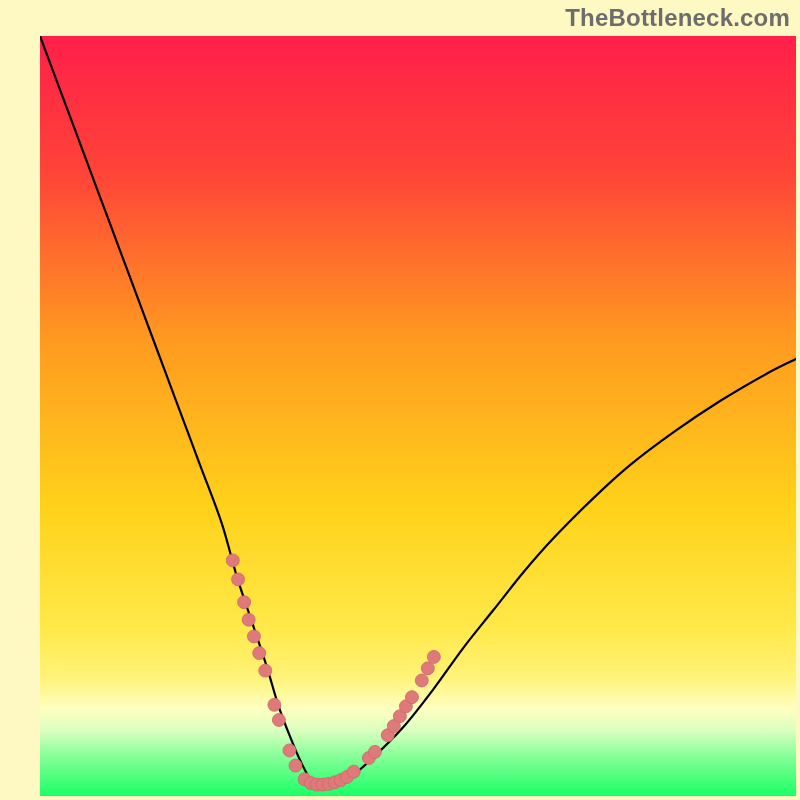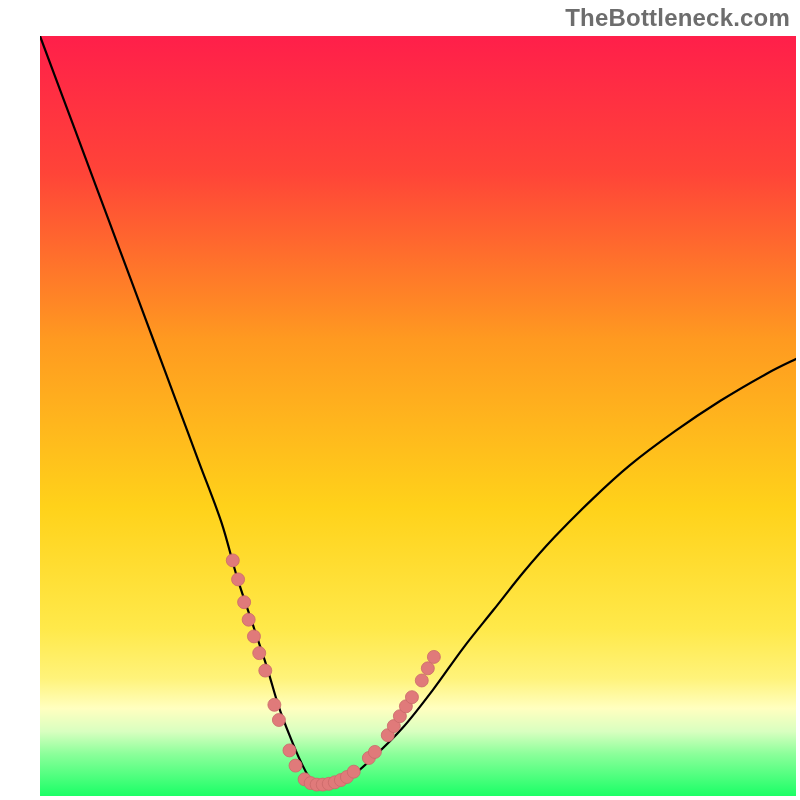--- a/index.html
+++ b/index.html
@@ -8,21 +8,21 @@
     width: 800px;
     height: 800px;
     overflow: hidden;
     background: #000;
     font-family: Arial, Helvetica, sans-serif;
   }
   .frame {
     position: relative;
     width: 800px;
     height: 800px;
-    background: #ffffff;
+    background: #fef9c3;
   }
   .watermark {
     position: absolute;
     top: 4px;
     right: 10px;
     font-size: 24px;
     font-weight: 600;
     color: #6d6d6d;
     letter-spacing: 0.2px;
   }

